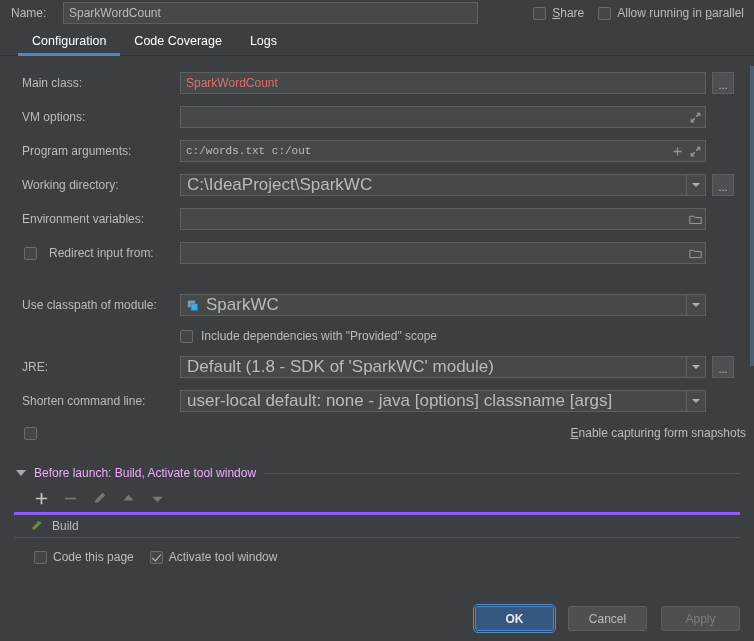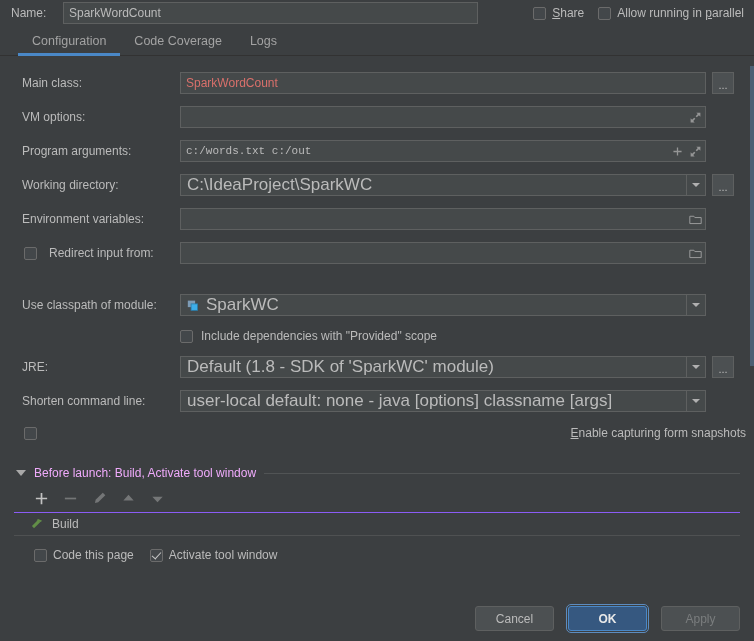--- a/index.html
+++ b/index.html
@@ -88,21 +88,21 @@
     padding-left: 18px;
     gap: 0px;
     border-bottom: 1px solid #323232;
     position: relative;
   }
   .tab {
     padding: 0 14px;
     height: 28px;
     line-height: 28px;
     font-size: 12.5px;
-    color: #a3a3a3;
+    color: #ffffff;
     position: relative;
     cursor: default;
   }
   .tab.active::after {
     content: "";
     position: absolute;
     left: 0; right: 0; bottom: -1px;
     height: 3px;
     background: #4a88c7;
   }
@@ -273,21 +273,21 @@
     display: flex;
     align-items: center;
     gap: 14px;
     height: 28px;
     padding-left: 20px;
   }
   .tb-ic { width: 15px; height: 15px; display: block; }
   .tb-ic.dim { opacity: .42; }
 
   .bl-list {
-    border-top: 1px solid #8b5cf6;
+    border-top: 3px solid #8b5cf6;
     border-bottom: 1px solid #4f5152;
     background: #3c3f41;
   }
   .bl-item {
     display: flex;
     align-items: center;
     gap: 8px;
     height: 22px;
     padding-left: 16px;
     font-size: 12px;
@@ -567,20 +567,20 @@
       <span class="chk-label">Code this page</span>
     </div>
     <div class="chk-wrap">
       <span class="cb checked"></span>
       <span class="chk-label">Activate tool window</span>
     </div>
   </div>
 </div>
 
 <div class="button-bar">
+  <div class="btn primary">OK</div>
   <div class="btn">Cancel</div>
-  <div class="btn primary">OK</div>
   <div class="btn disabled">Apply</div>
 </div>
 
 <div class="scrollbar">
   <div class="thumb"></div>
 </div>
 
 </body></html>

